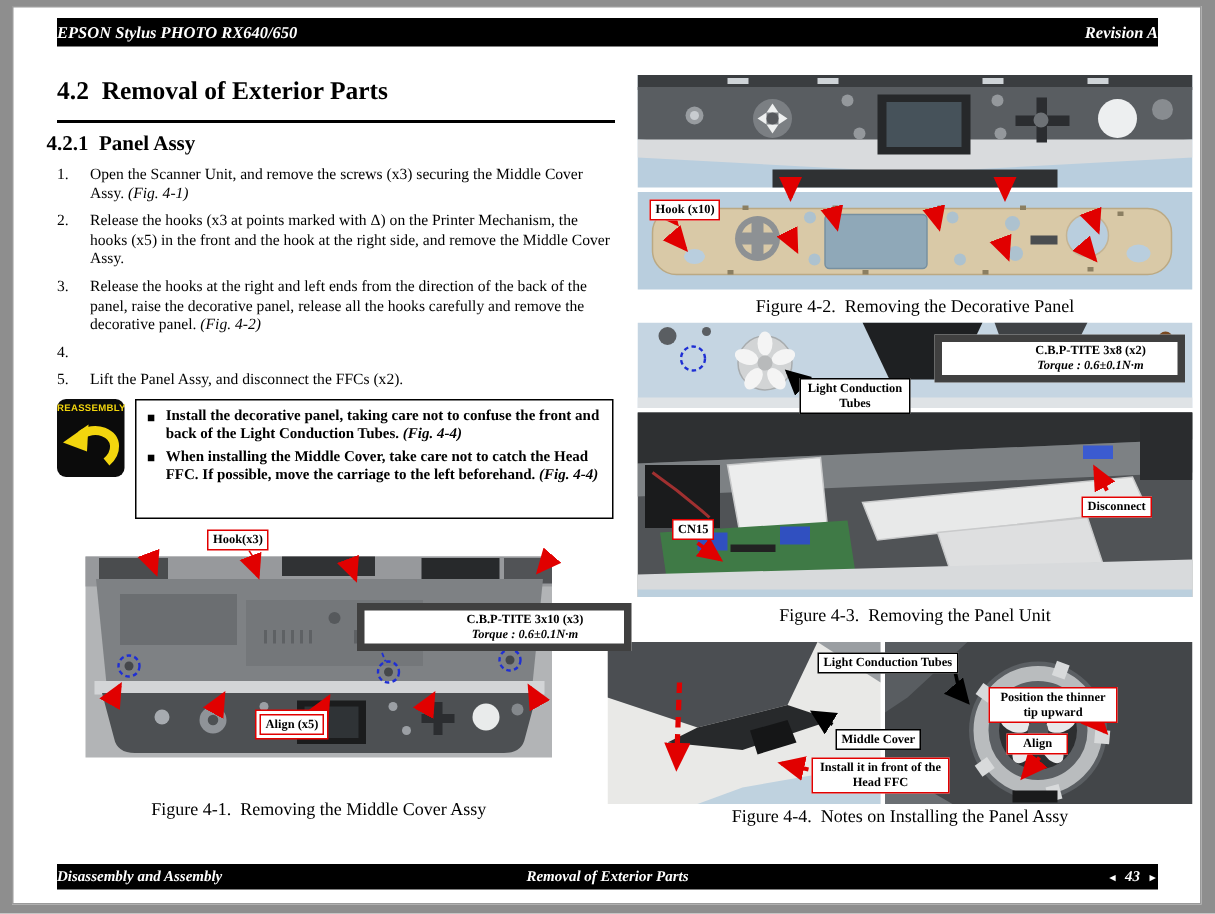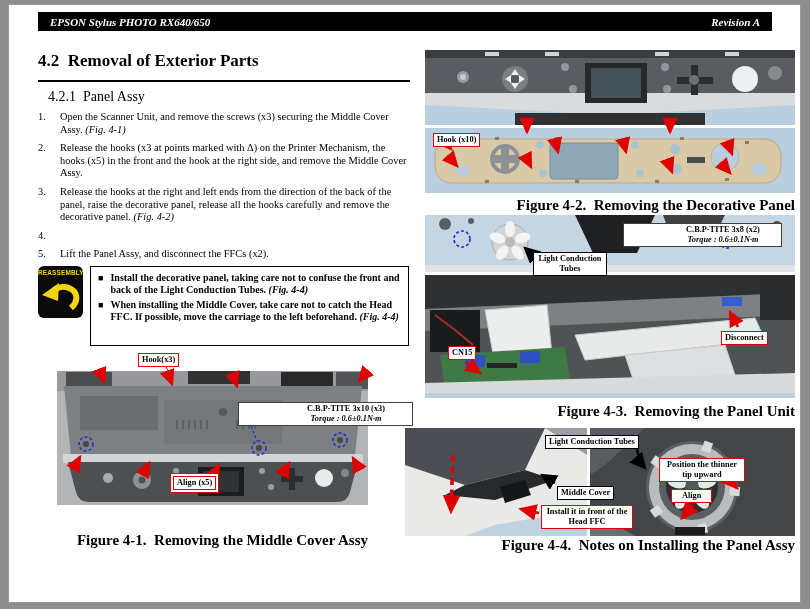--- a/index.html
+++ b/index.html
@@ -2,56 +2,56 @@
 <html><head>
 <meta charset="utf-8">
 <style>
   html,body{margin:0;padding:0;}
   #screen{position:relative;width:810px;height:609px;background:#8e8e8e;overflow:hidden;
           font-family:"Liberation Serif",serif;}
   #page{position:absolute;left:8px;top:4px;width:793px;height:599px;background:#ffffff;
         border:1px solid #9a9a9a;box-sizing:border-box;}
 
   .bar{position:absolute;left:38px;width:734px;background:#000;display:flex;align-items:center;
-       justify-content:space-between;box-sizing:border-box;padding:0 12px;color:#fff;
+       justify-content:space-between;box-sizing:border-box;padding:0 0;color:#fff;
        font-style:italic;font-weight:bold;}
   #header-bar{top:12px;height:19px;font-size:11px;}
   #footer-bar{top:576px;height:17px;font-size:10px;}
   #footer-bar .f-left{flex:1;text-align:left;}
   #footer-bar .f-center{flex:1;text-align:center;}
   #footer-bar .f-right{flex:1;text-align:right;display:flex;justify-content:flex-end;align-items:center;gap:5px;}
   .pager-tri{font-size:7px;font-style:normal;}
 
   #section-title{position:absolute;left:38px;top:51px;font-size:17px;font-weight:bold;}
   #title-rule{position:absolute;left:38px;top:80px;width:372px;height:2px;background:#000;}
-  #subsection-title{position:absolute;left:48px;top:89px;font-size:14px;font-weight:normal;}
+  #subsection-title{position:absolute;left:31px;top:89px;font-size:14px;font-weight:bold;}
 
   #steps{position:absolute;left:38px;top:111px;width:374px;}
   .step{display:flex;margin-bottom:6px;font-size:10.4px;line-height:12.6px;}
   .step-num{width:22px;flex:none;}
   .step-text i{font-style:italic;}
 
   #reassembly-icon{position:absolute;left:38px;top:266px;width:45px;height:52px;background:#0b0b0b;
        border-radius:6px;text-align:center;}
   #reassembly-icon .lbl{font-family:"Liberation Sans",sans-serif;font-size:6.4px;font-weight:bold;
        color:#f2d50e;margin-top:3px;letter-spacing:.2px;}
   #note-box{position:absolute;left:90px;top:266px;width:319px;height:80px;border:1px solid #000;
        box-sizing:border-box;padding:5px 5px 0 7px;}
   .note-item{display:flex;gap:7px;font-size:10px;line-height:12.4px;font-weight:bold;margin-bottom:2px;}
   .note-item .bullet{font-size:9px;line-height:12px;flex:none;}
   .note-item i{font-style:italic;}
 
   .fig{position:absolute;}
   .fig svg{position:absolute;left:0;top:0;}
-  .fig-caption{position:absolute;font-size:15px;font-weight:bold;text-align:right;}
+  .fig-caption{position:absolute;font-size:12px;font-weight:normal;text-align:center;}
 
   .callout{position:absolute;background:#fff;font-size:8.3px;font-weight:bold;line-height:1.18;
        padding:1px 3px;white-space:nowrap;z-index:5;color:#000;}
   .callout.red{border:1px solid #e10000;}
-  .callout.blue{border:1px solid #404040;padding-left:44px;}
+  .callout.blue{border:5px solid #404040;padding-left:44px;}
   .callout.black{border:1px solid #000;}
   .callout.wrap{white-space:normal;text-align:center;}
   .callout.double{box-shadow:0 0 0 2px #fff,0 0 0 3px #e10000;}
   .callout .torque{font-style:italic;}
 </style>
 </head>
 <body>
 
 <div id="screen">
   <div id="page"></div>
@@ -391,13 +391,22 @@
       </g>
     </svg>
     <div class="callout black" style="left:140px;top:10px;">Light Conduction Tubes</div>
     <div class="callout black" style="left:152px;top:61px;">Middle Cover</div>
     <div class="callout red wrap" style="left:254px;top:33px;width:78px;">Position the thinner tip upward</div>
     <div class="callout red wrap" style="left:136px;top:80px;width:84px;">Install it in front of the Head FFC</div>
     <div class="callout red" style="left:266px;top:64px;padding:1px 10px;">Align</div>
     <div class="fig-caption" style="left:0;top:112px;width:390px;">Figure 4-4.&nbsp; Notes on Installing the Panel Assy</div>
   </div>
 
+  <div class="bar" id="footer-bar">
+    <span class="f-left">Disassembly and Assembly</span>
+    <span class="f-center">Removal of Exterior Parts</span>
+    <span class="f-right">
+      <span class="pager-tri">◄</span>
+      <span>43</span>
+      <span class="pager-tri">►</span>
+    </span>
+  </div>
 </div>
 
 </body></html>

